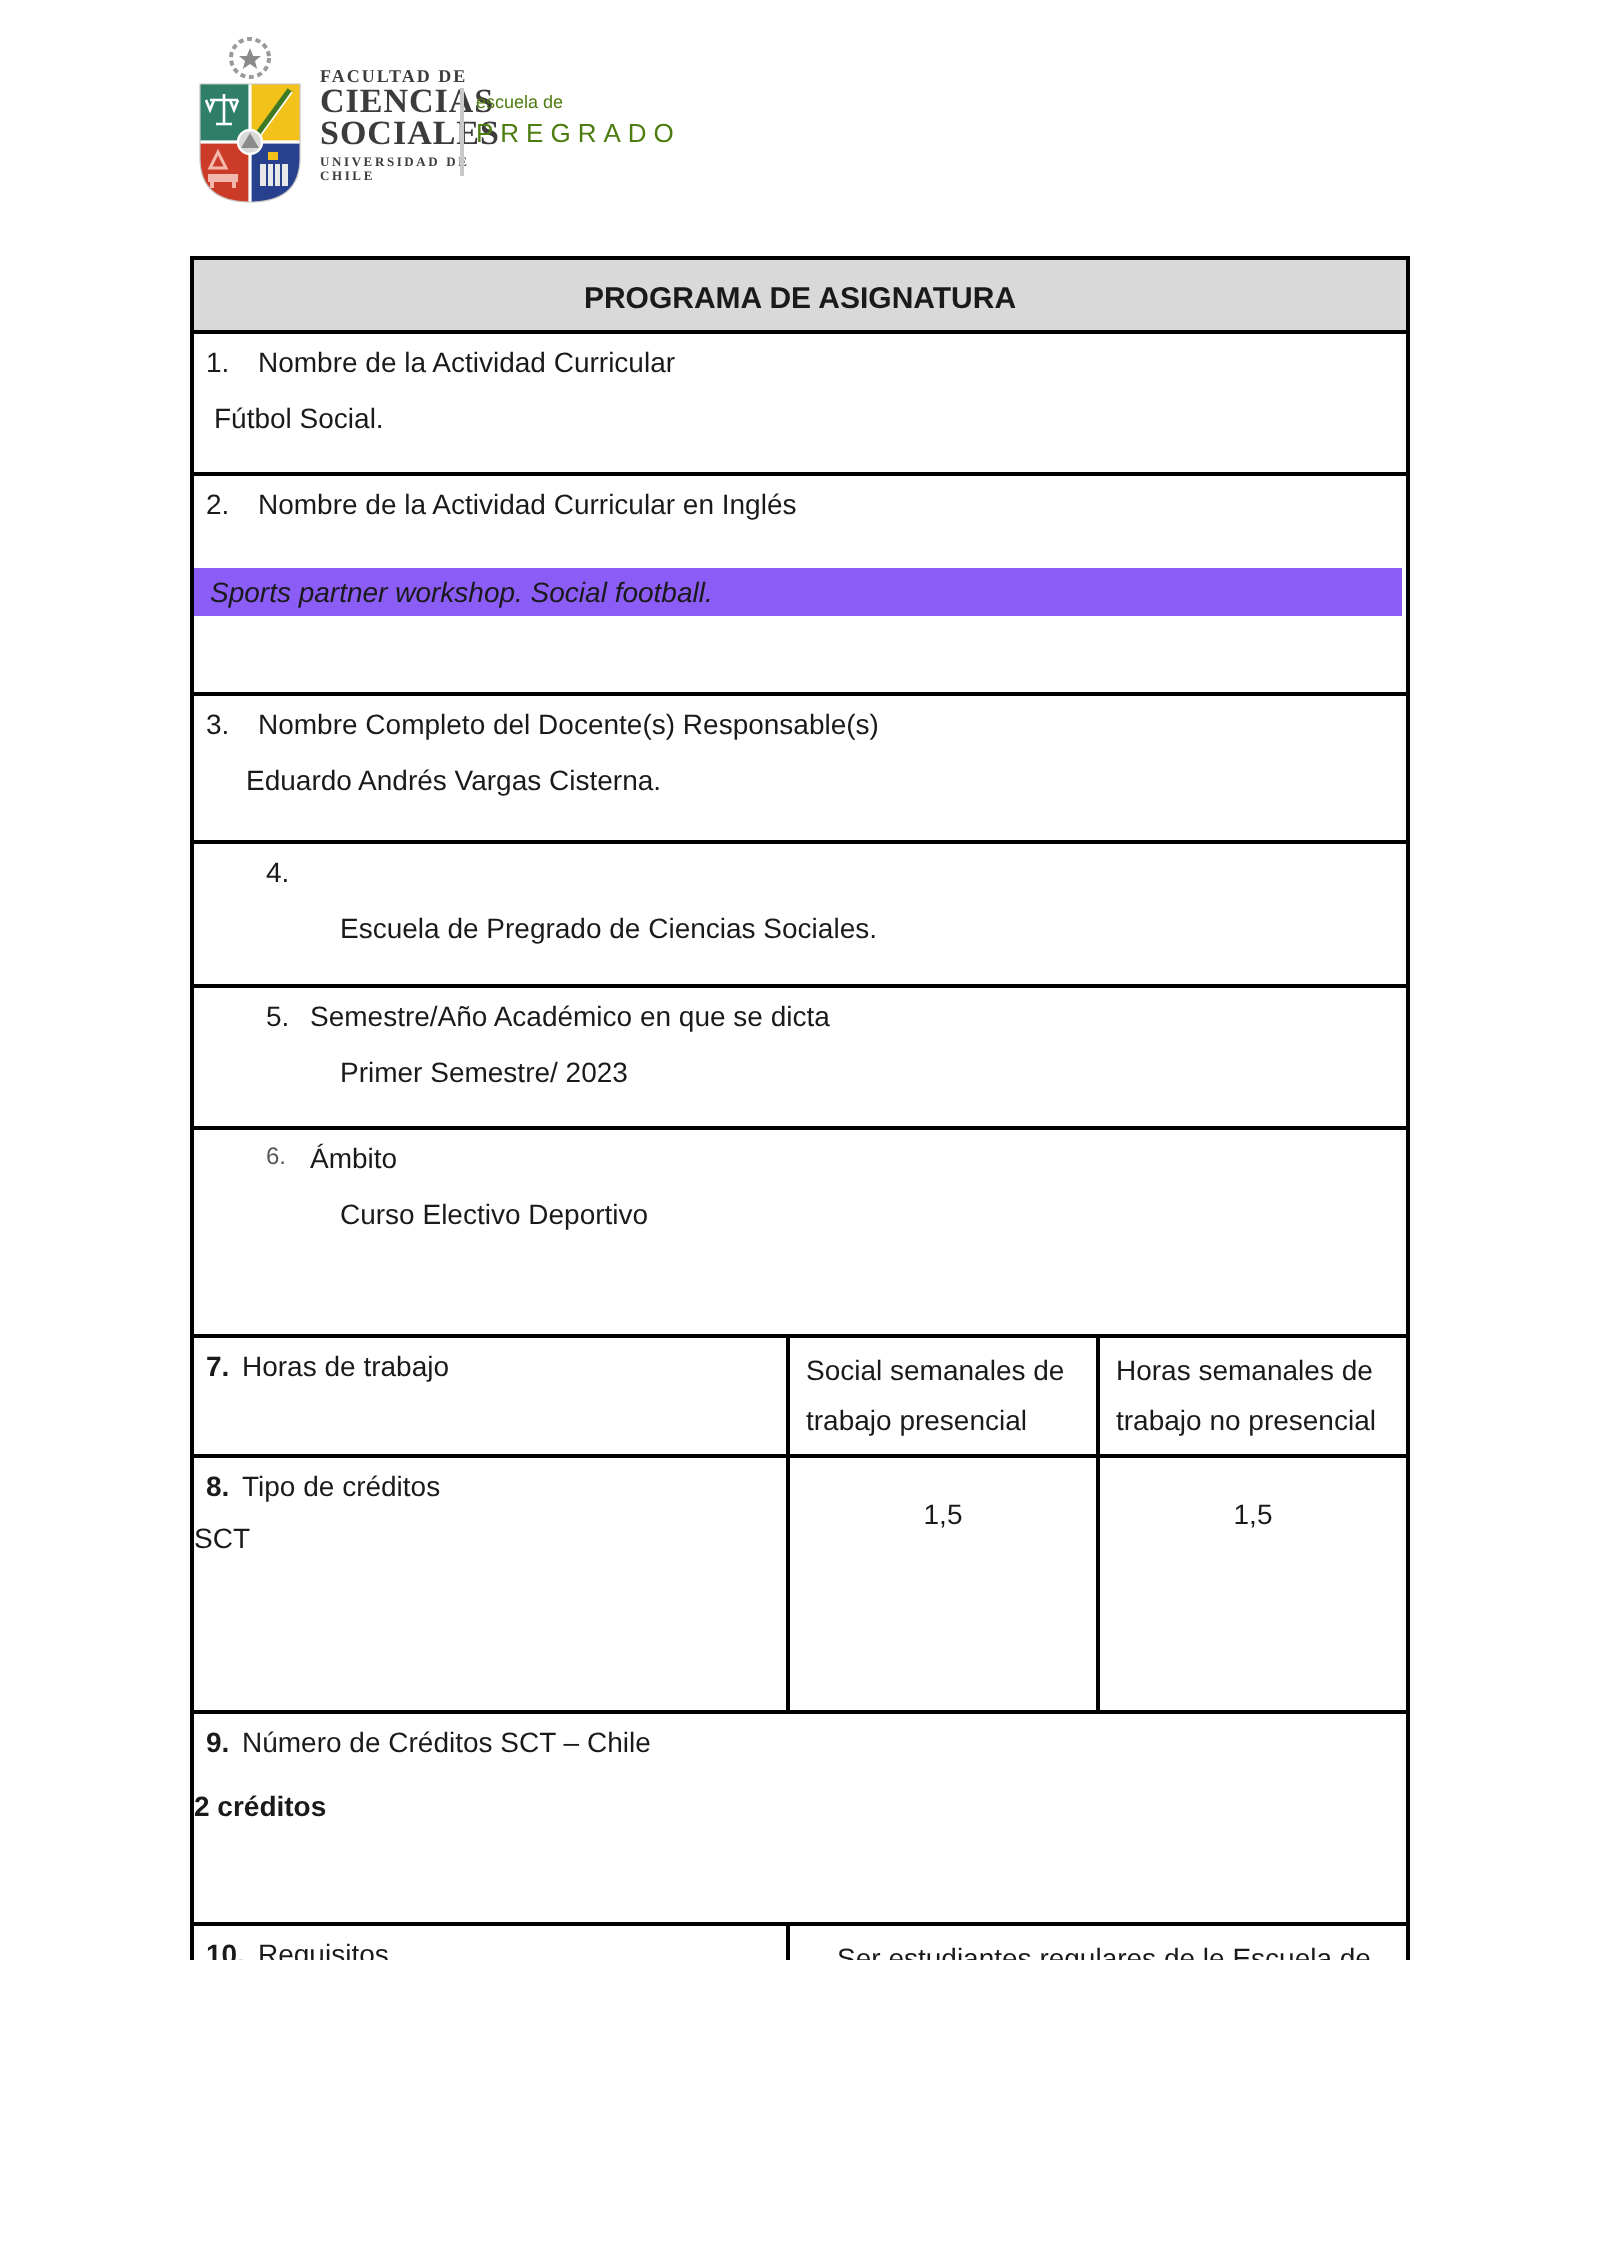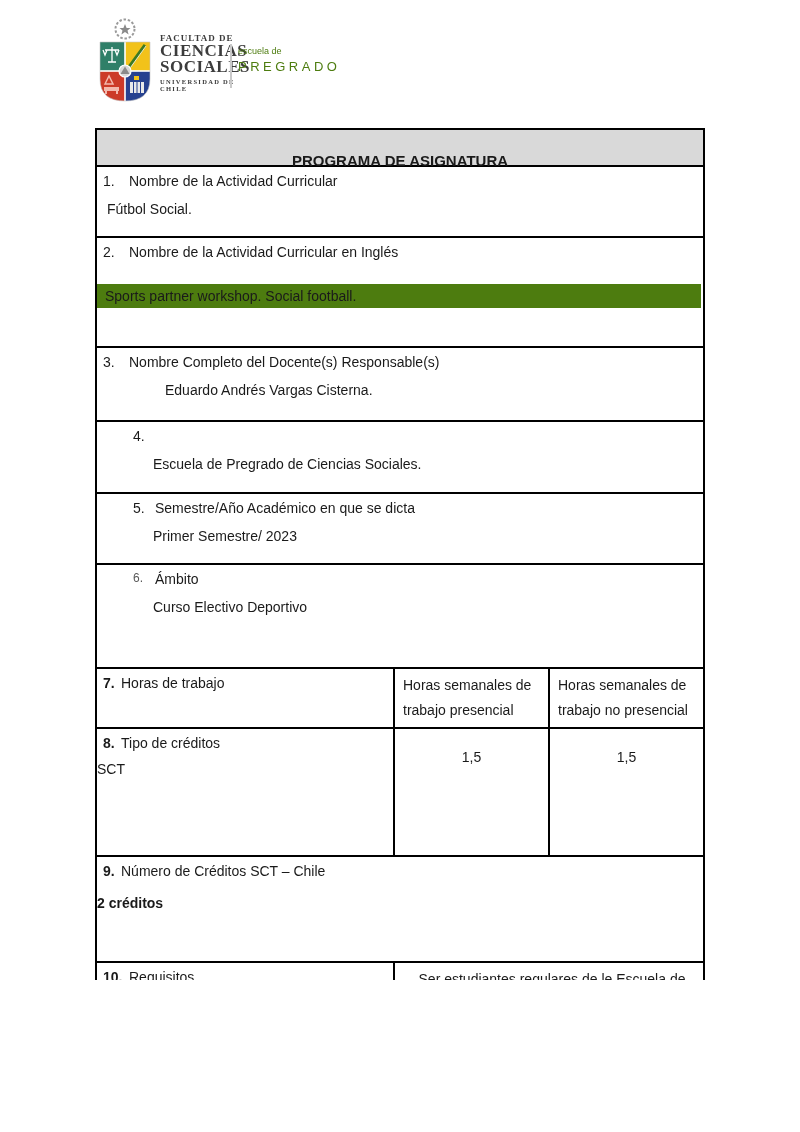--- a/index.html
+++ b/index.html
@@ -17,31 +17,31 @@
   .fac4{font-size:6.5px;font-weight:bold;letter-spacing:1.3px;margin-top:3px;}
   .logo-divider{position:absolute;left:132px;top:28px;width:2px;height:44px;background:#c9c9c9;}
   .school{position:absolute;left:140px;top:30px;color:#4d7c0f;}
   .school-small{font-size:9px;}
   .school-big{font-size:13px;letter-spacing:3.5px;margin-top:3px;}
 
   
   .ptable{position:absolute;left:95px;top:128px;width:606px;border:2px solid #000;}
   .row{position:relative;border-bottom:2px solid #000;font-size:14px;box-sizing:content-box;}
   .row.last{border-bottom:none;}
-  .row-header{height:37px;background:#d9d9d9;text-align:center;font-weight:bold;font-size:15px;padding-top:22px;box-sizing:border-box;}
+  .row-header{height:37px;background:#d9d9d9;text-align:center;font-weight:bold;font-size:15px;padding-top:11px;box-sizing:border-box;}
   .hline{display:flex;padding:6px 0 0 6px;}
   .hline .num{flex:0 0 26px;}
   .hline .ttl{font-weight:normal;}
   .indent .hline{padding-left:36px;}
   .indent .hline .num{flex:0 0 22px;}
   .num-small{font-size:12px;color:#595959;}
   .val{padding-left:10px;margin-top:12px;}
-  .val-r2{margin:24px 2px 0 0;background:#4d7c0f;padding:4px 0 4px 8px;}
-  .val-r3{padding-left:26px;margin-left:42px;}
-  .indent .val{padding-left:56px;}
+  .val-r2{margin:24px 2px 0 0;background:#8b5cf6;padding:4px 0 4px 8px;font-style:italic;}
+  .val-r3{padding-left:26px;}
+  .indent .val{padding-left:73px;}
   .cols{display:grid;grid-template-columns:296px 155px 155px;}
   .cell{box-sizing:border-box;}
   .cell.c2,.cell.c3{border-left:2px solid #000;}
   .cell .hline{padding-left:6px;}
   .cell .hline .num{flex:0 0 18px;font-weight:bold;}
   .num-wide{flex:0 0 26px !important;}
   .small-head{padding:4px 4px 0 8px;line-height:25px;}
   .center-val{text-align:center;padding-top:20px;font-size:14px;}
   .sct{margin-top:10px;}
   .val-r9{font-weight:bold;text-align:left;margin-top:16px;padding-right:60px;}
@@ -159,21 +159,21 @@
       <div class="val">Curso Electivo Deportivo</div>
     </div>
 
     <div class="row cols" style="height:58px">
       <div class="cell c1">
         <div class="hline">
           <span class="num">7.</span>
           <span class="ttl">Horas de trabajo</span>
         </div>
       </div>
-      <div class="cell c2 small-head">Horas semanales de trabajo presencial</div>
+      <div class="cell c2 small-head">Social semanales de trabajo presencial</div>
       <div class="cell c3 small-head">Horas semanales de trabajo no presencial</div>
     </div>
 
     <div class="row cols" style="height:126px">
       <div class="cell c1">
         <div class="hline">
           <span class="num">8.</span>
           <span class="ttl">Tipo de créditos</span>
         </div>
         <div class="sct">SCT</div>

